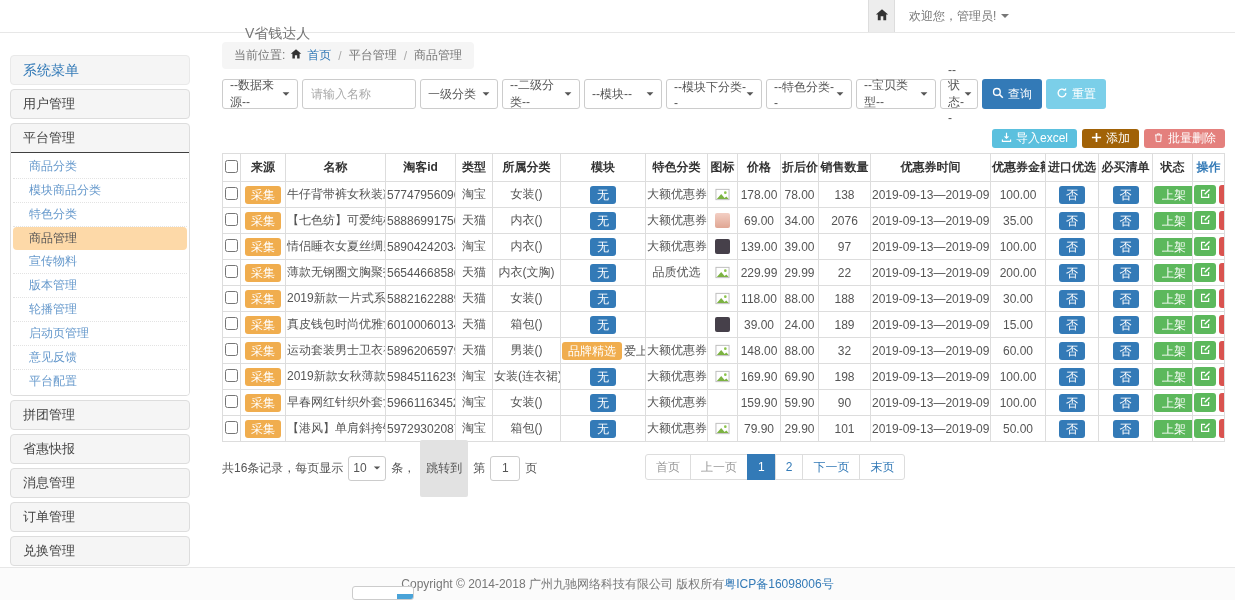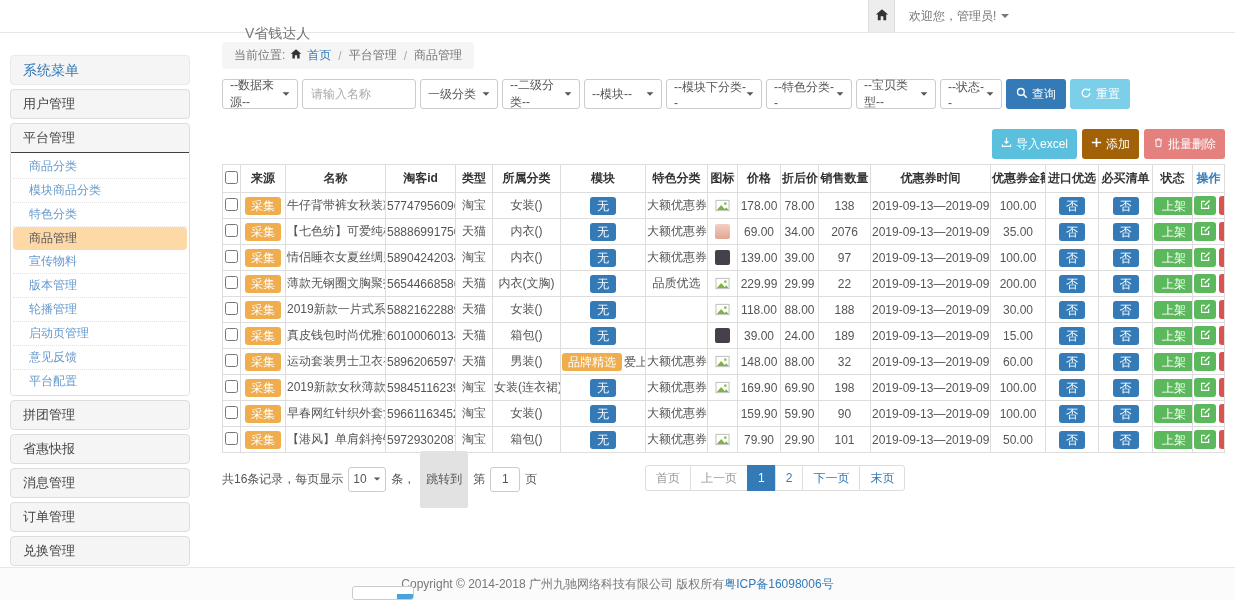--- a/index.html
+++ b/index.html
@@ -32,27 +32,27 @@
   .breadcrumb .sep { color:#aaa; padding:0 2px; }
 
   .filters { margin-top:10px; display:flex; gap:4px; align-items:center; }
   #filter-controls { display:contents; }
   .f-select { height:30px; border:1px solid #ccc; border-radius:3px; background:#fff; display:flex; align-items:center; justify-content:space-between; padding:0 7px; color:#555; cursor:pointer; }
   .f-select .caret { border-top-color:#555; transform:scale(.85); }
   .f-input { height:30px; border:1px solid #ccc; border-radius:3px; padding:0 8px; color:#555; font-size:12px; font-family:inherit; }
   .f-input::placeholder { color:#aaa; }
   .ctl-data-source{width:76px}.ctl-name-search{width:114px}.ctl-level1-category{width:78px}
   .ctl-level2-category{width:78px}.ctl-module{width:78px}.ctl-module-subcategory{width:96px}
-  .ctl-feature-category{width:86px}.ctl-item-type{width:80px}.ctl-status{width:62px}
+  .ctl-feature-category{width:86px}.ctl-item-type{width:80px}.ctl-status{width:38px}
   .btn { border:none; color:#fff; border-radius:3px; font-size:12px; display:inline-flex; align-items:center; gap:4px; cursor:pointer; font-family:inherit; }
   .btn-search { background:#337ab7; height:30px; padding:0 10px; }
   .btn-reset { background:#7bcfe9; height:30px; padding:0 10px; }
 
   .toolbar { margin-top:20px; display:flex; justify-content:flex-end; gap:5px; }
-  .toolbar .btn { height:30px; padding:4px 9px; }
+  .toolbar .btn { height:19px; padding:4px 9px; }
   .btn-import { background:#5bc0de; }
   .btn-add { background:#a16207; }
   .btn-batch { background:#e4807d; }
 
   
   table { margin-top:5px; width:1003px; border-collapse:collapse; table-layout:fixed; }
   th,td { border:1px solid #ddd; text-align:center; overflow:hidden; white-space:nowrap; }
   th { padding:5px 1px; font-size:12px; color:#333; font-weight:bold; background:#fff; }
   th.op-hd { color:#337ab7; }
   td { padding:3px 1px; height:26px; color:#555; }

